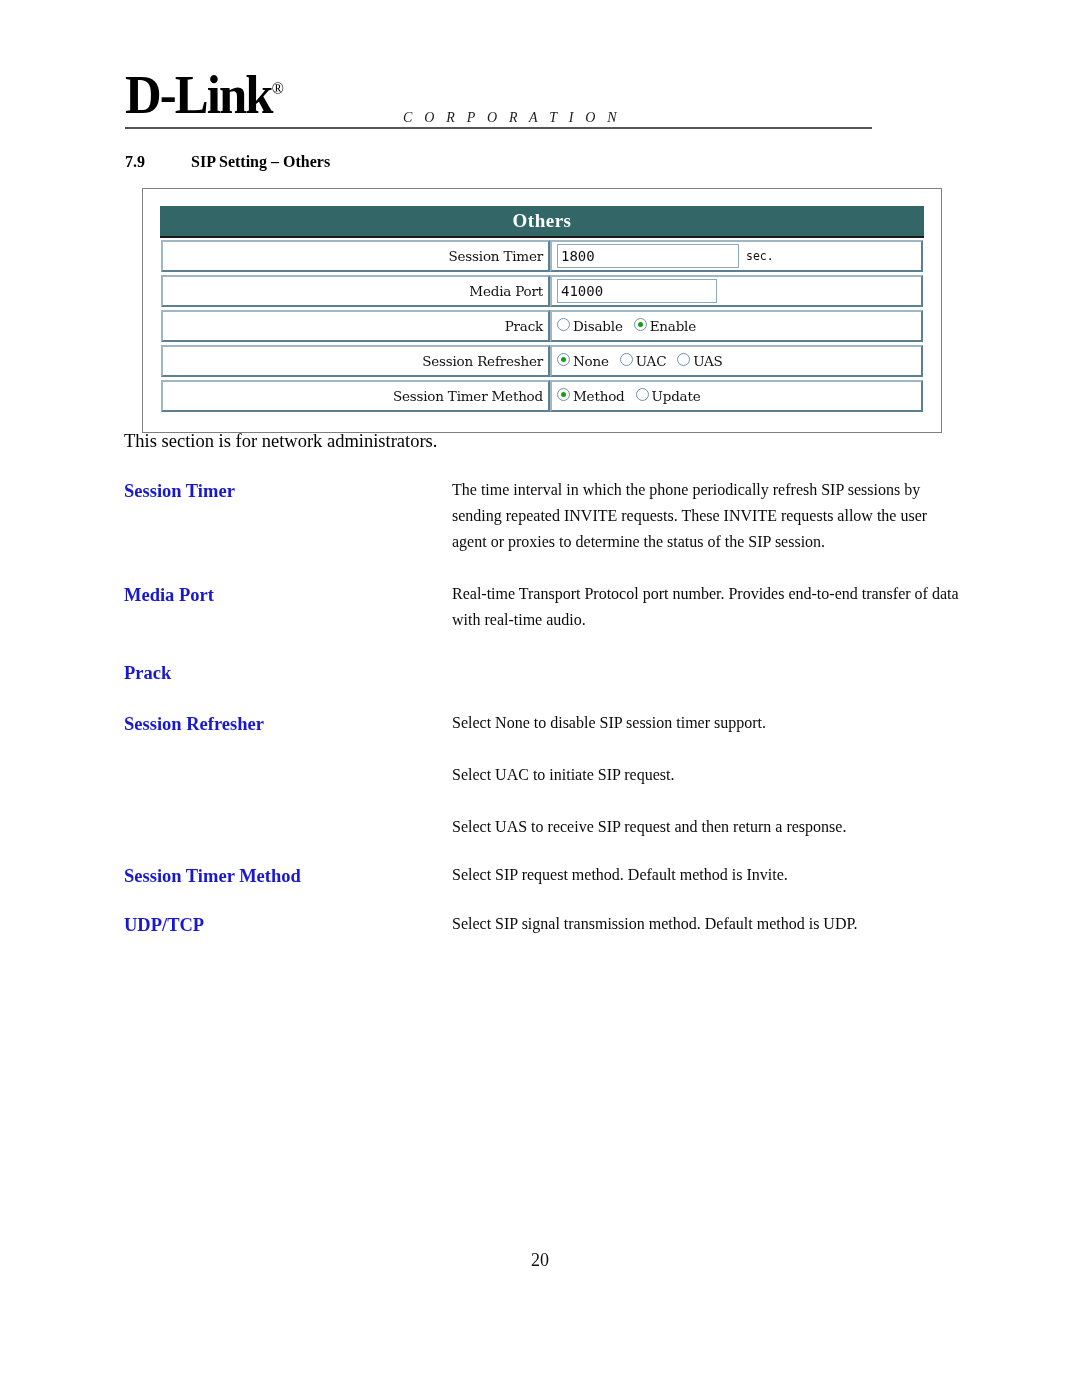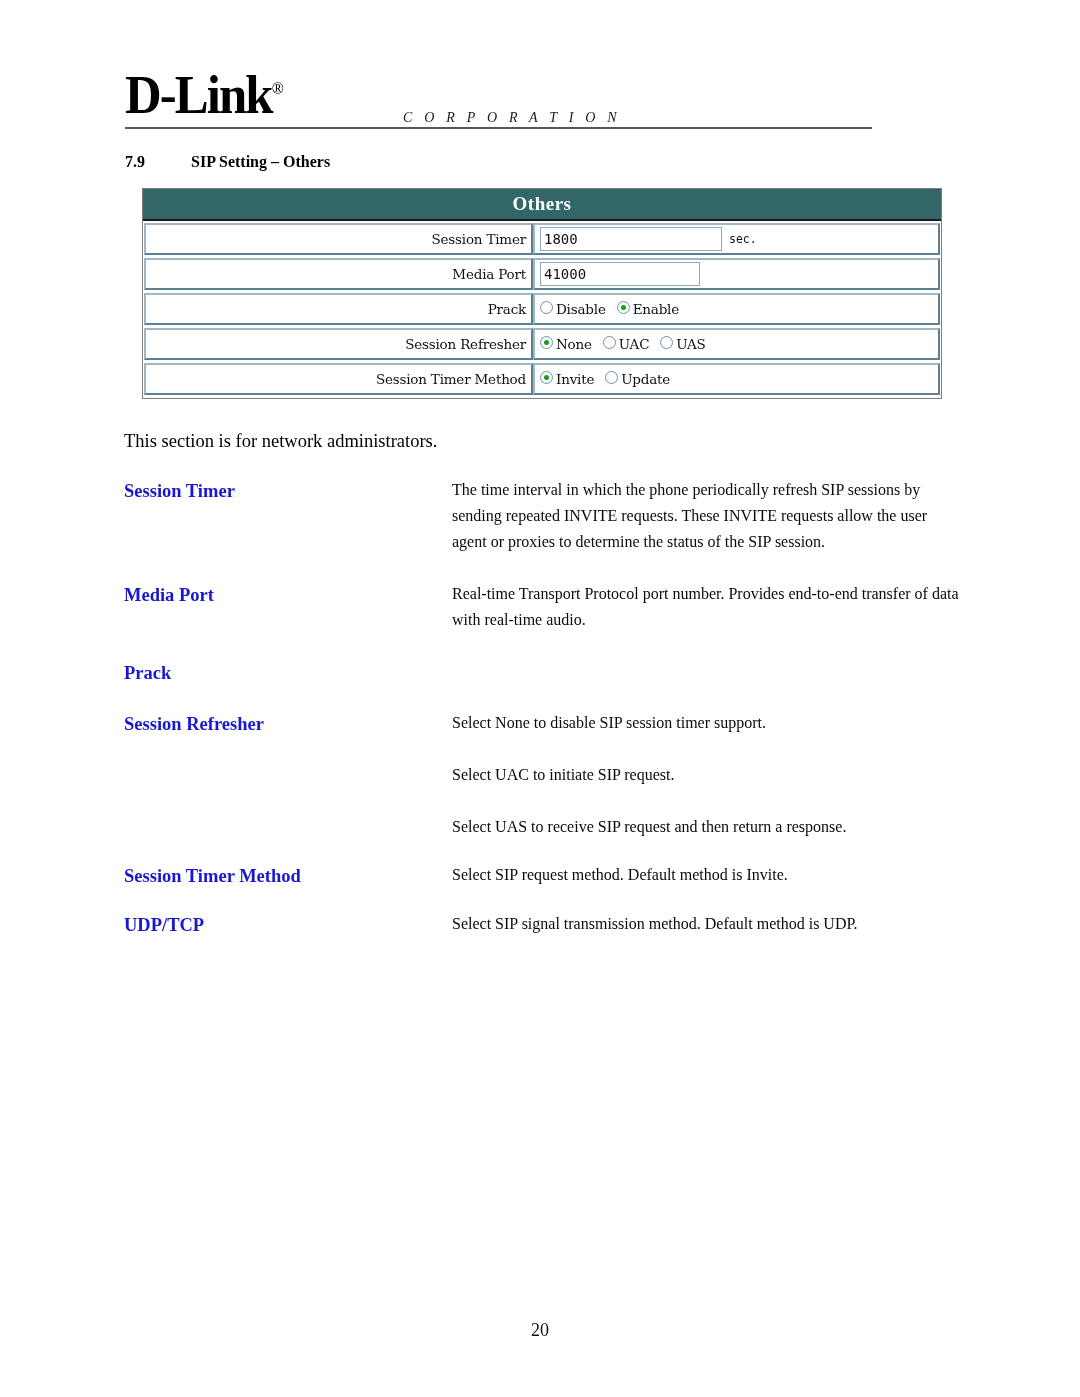--- a/index.html
+++ b/index.html
@@ -93,21 +93,21 @@
 
   
   .panel {
     position: absolute;
     left: 142px;
     top: 188px;
     width: 800px;
     border: 1px solid #7f7f7f;
     box-sizing: border-box;
     background: #ffffff;
-    padding: 0;
+    padding: 17px;
   }
   .panel-title {
     height: 30px;
     line-height: 30px;
     background: #336666;
     color: #ffffff;
     text-align: center;
     font-size: 19px;
     font-weight: bold;
     font-family: "Liberation Serif", "DejaVu Serif", serif;
@@ -259,21 +259,21 @@
   .def.d-media     { margin-bottom: 26px; }
   .def.d-prack     { margin-bottom: 24px; }
   .def.d-refresher { margin-bottom: 22px; }
   .def.d-method    { margin-bottom: 22px; }
   .def.d-udptcp    { margin-bottom: 0; }
 
   
   .page-number {
     position: absolute;
     left: 0;
-    top: 1320px;
+    top: 1250px;
     width: 1080px;
     text-align: center;
     font-size: 18px;
     color: #111111;
   }
 </style>
 </head>
 <body>
 
 <div class="page">
@@ -354,21 +354,21 @@
       </div>
 
       <div class="prow">
         <div class="cell cell-label">
           <span>Session Timer Method</span>
         </div>
         <div class="cell cell-value">
           <div class="radio-group">
             <label class="radio-item">
               <span class="radio-dot checked"></span>
-              <span class="radio-label">Invite</span>
+              <span class="radio-label">Method</span>
             </label>
             <label class="radio-item">
               <span class="radio-dot"></span>
               <span class="radio-label">Update</span>
             </label>
           </div>
         </div>
       </div>
 
     </div>

